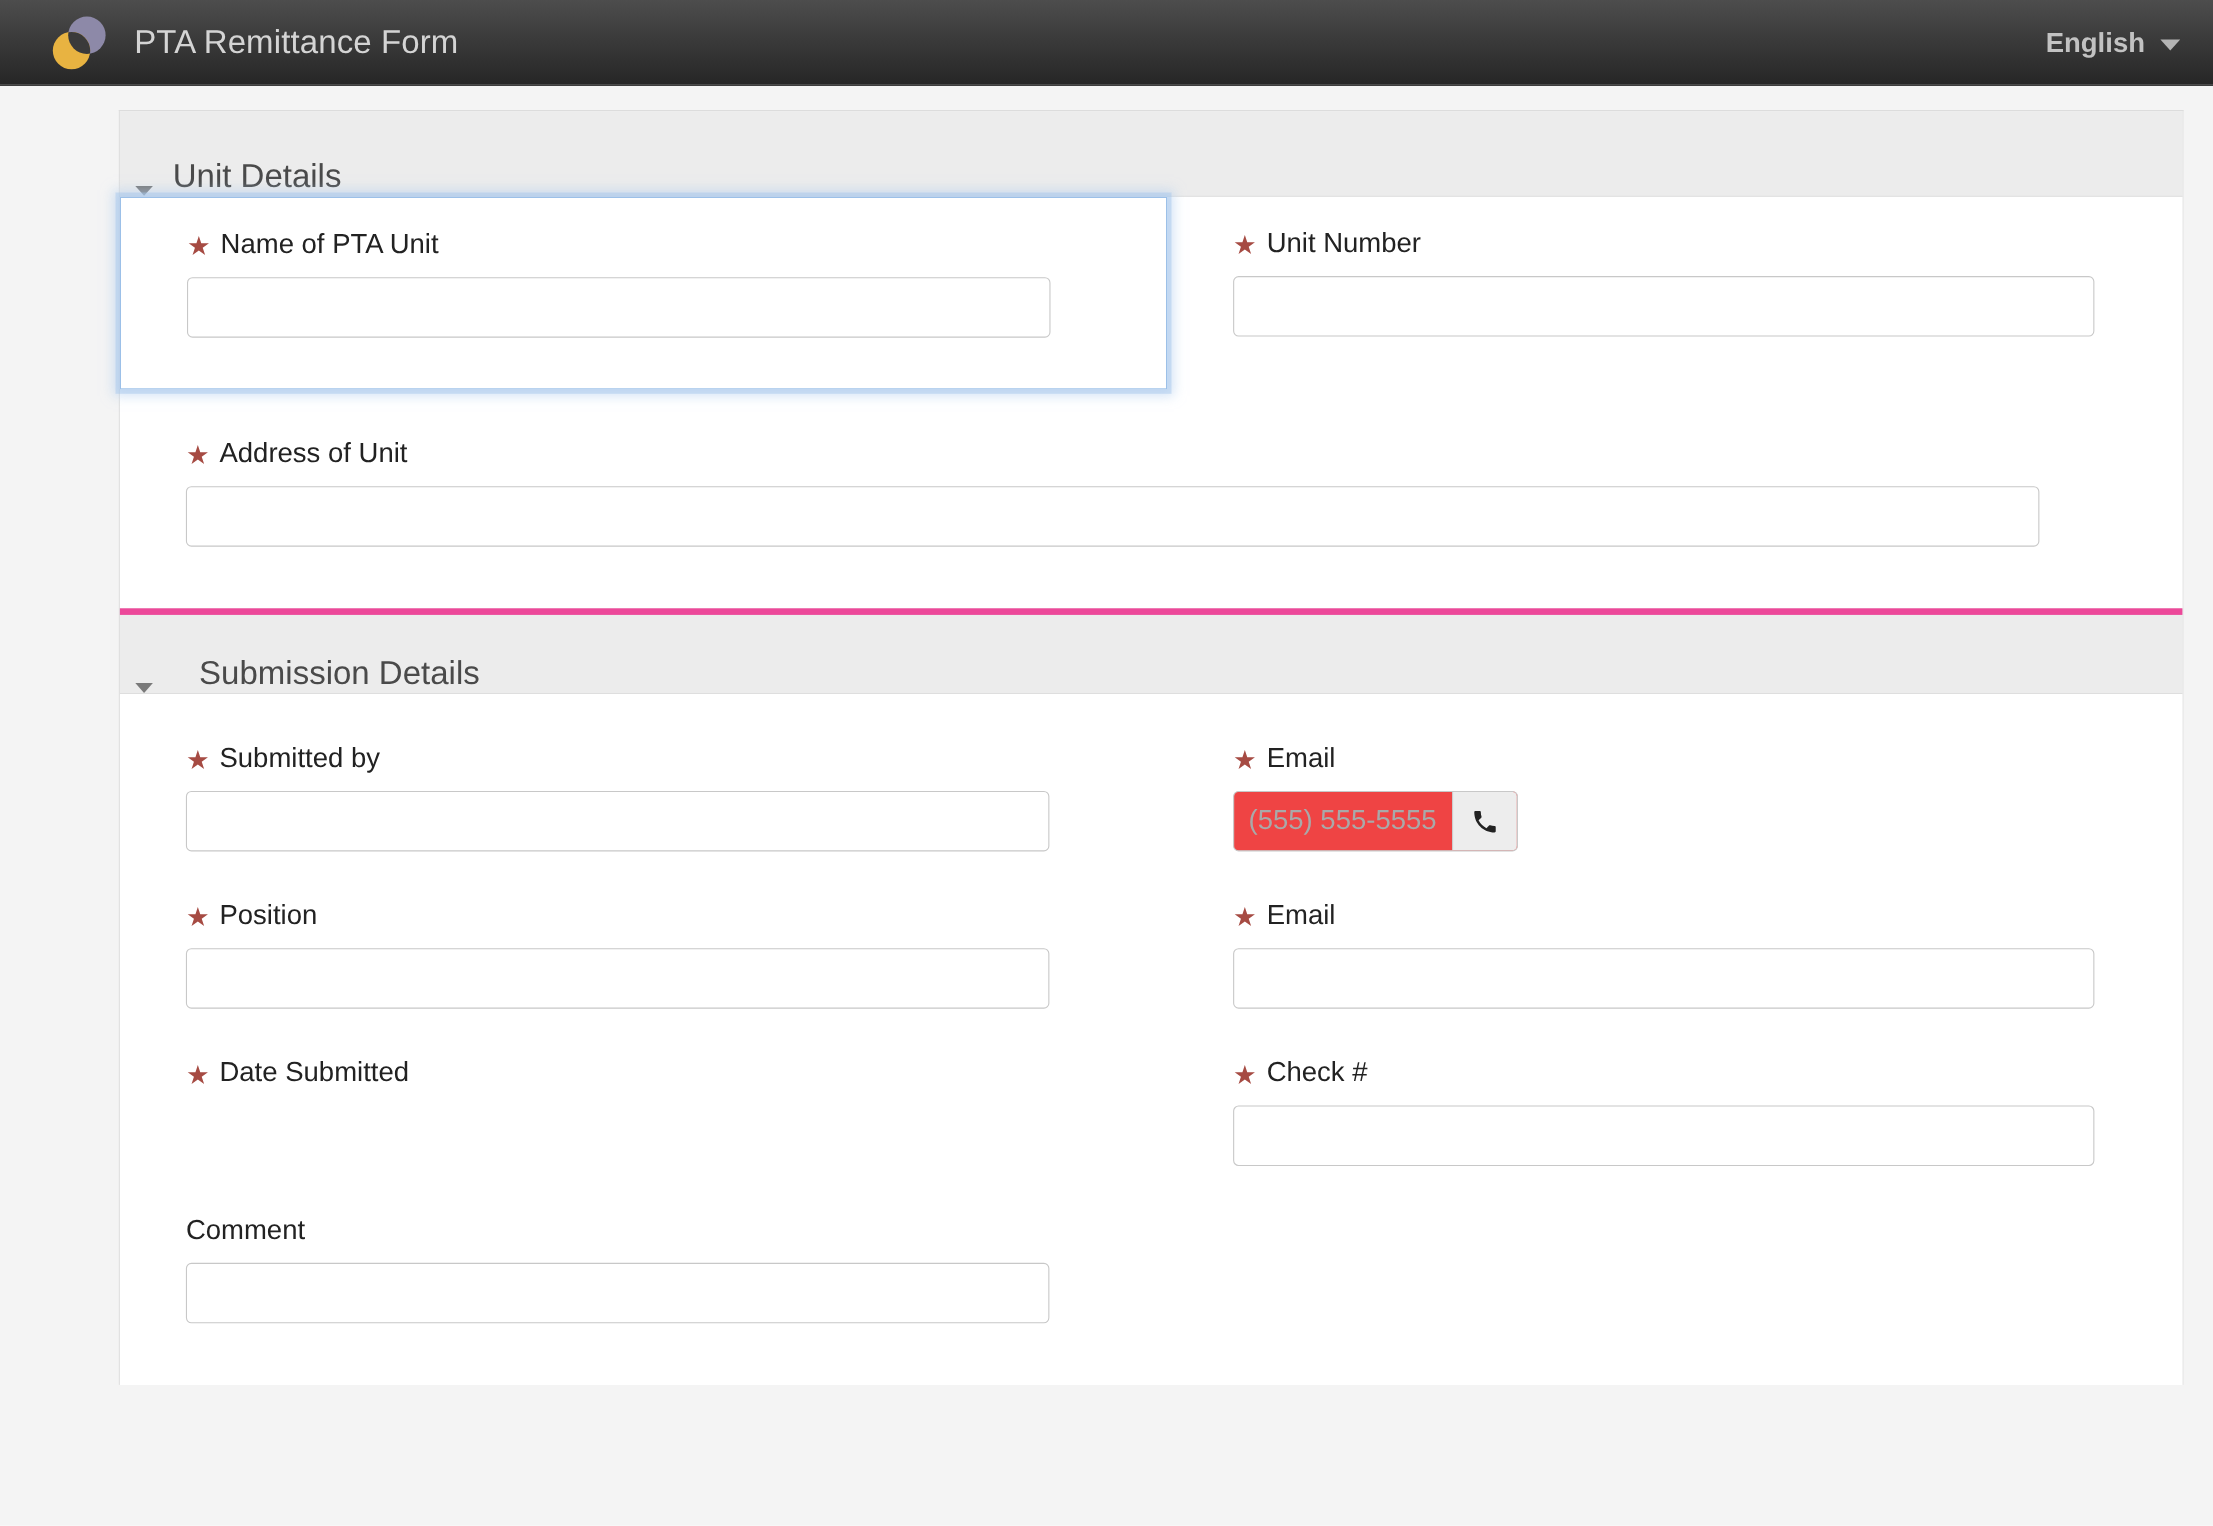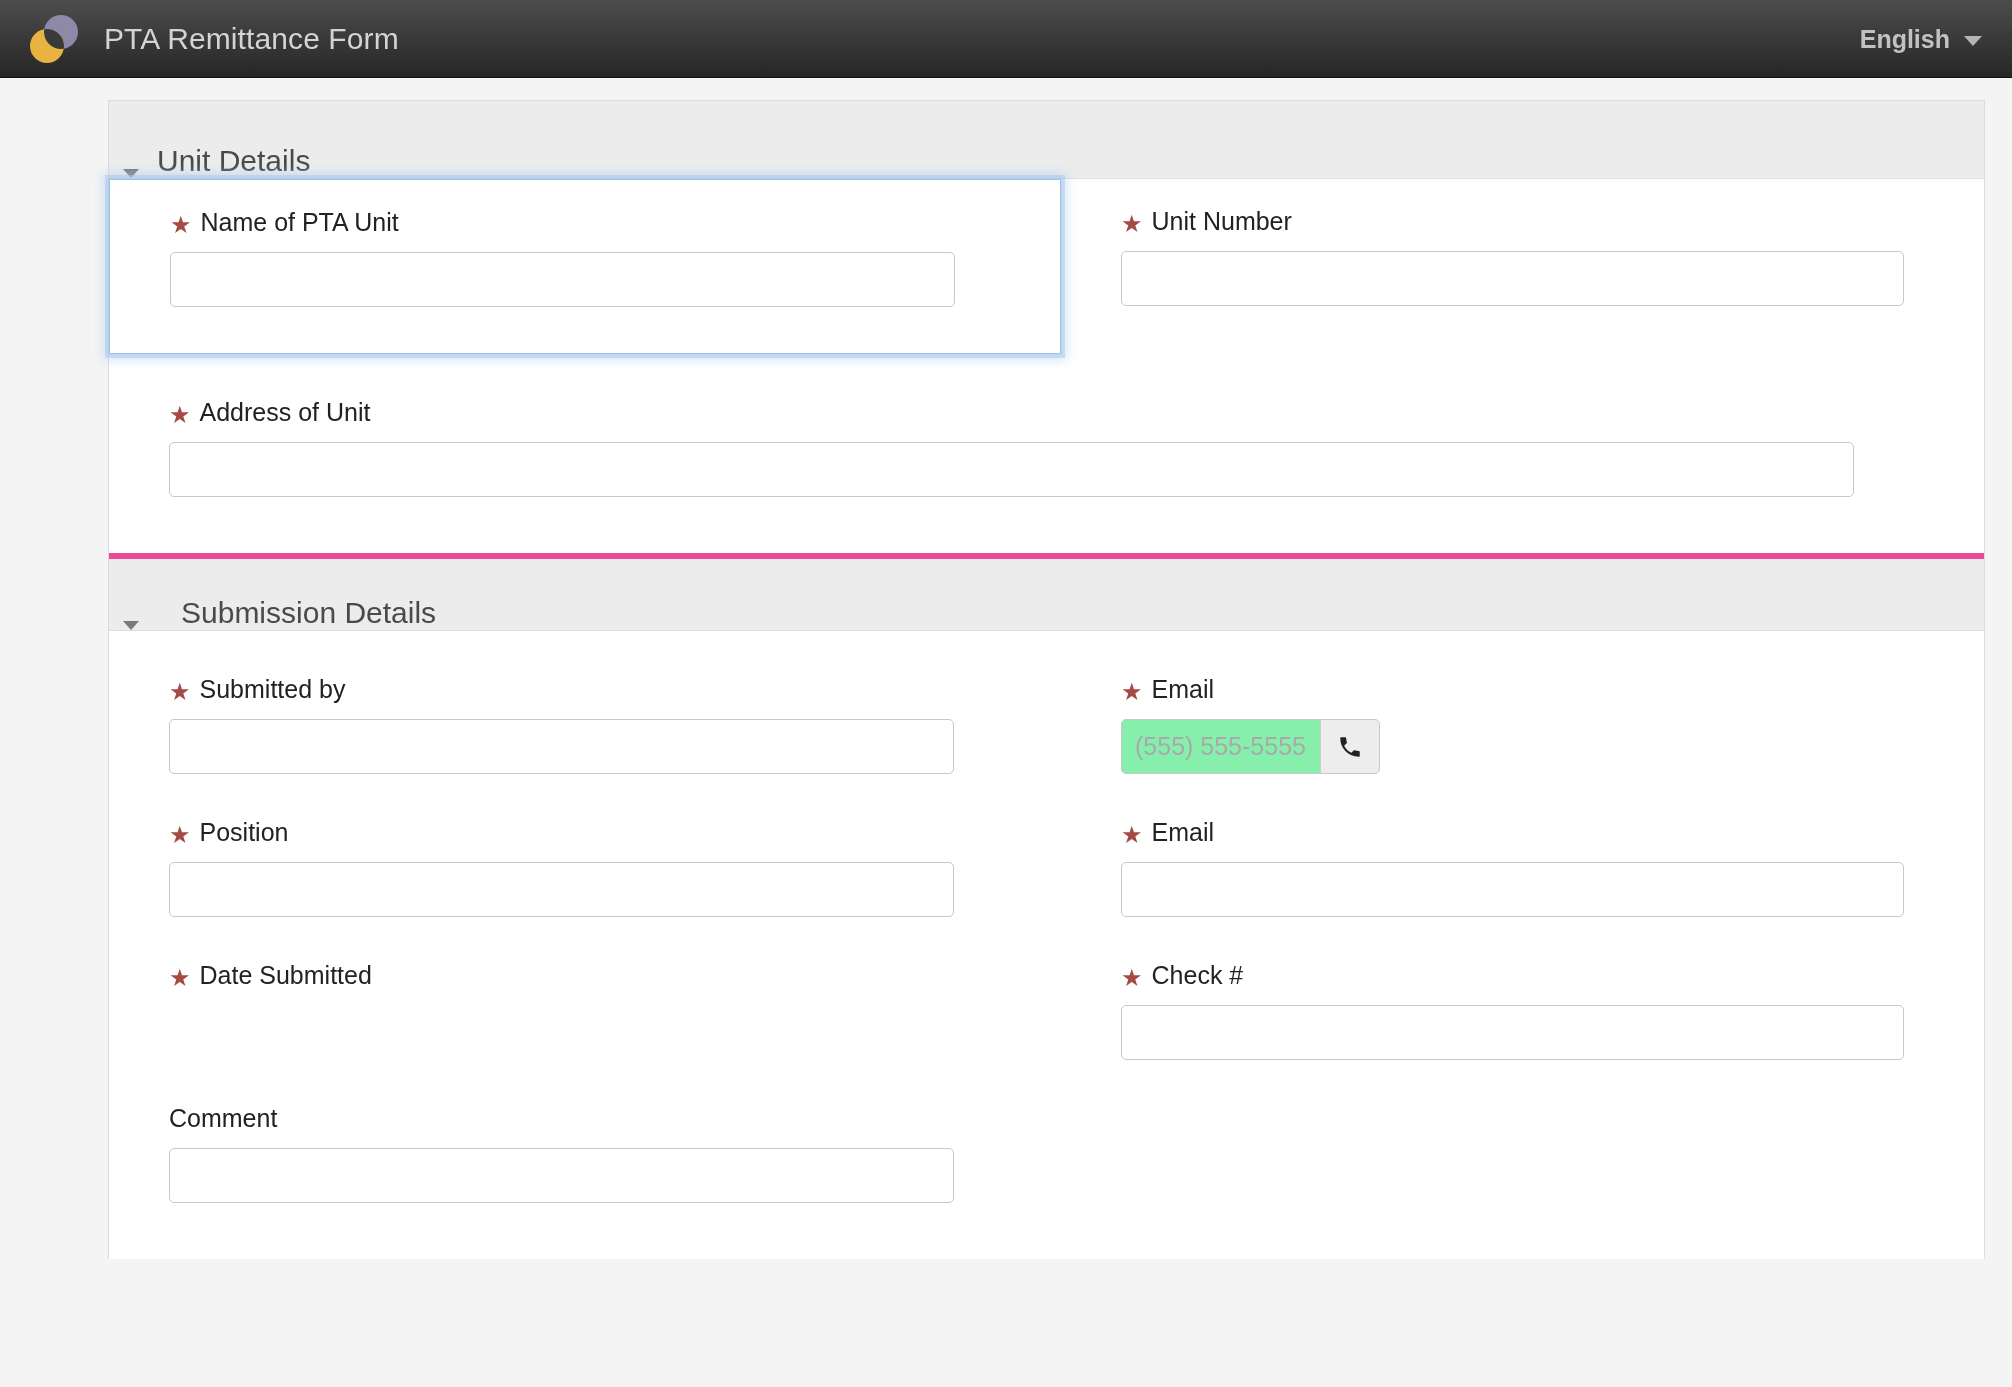--- a/index.html
+++ b/index.html
@@ -21,21 +21,21 @@
     height: 78px;
     background: linear-gradient(to bottom, #4d4d4d 0%, #3b3b3b 45%, #262626 100%);
     border-bottom: 1px solid #111;
     display: flex;
     align-items: center;
     box-sizing: border-box;
   }
   .brand {
     display: flex;
     align-items: center;
-    padding-left: 26px;
+    padding-left: 44px;
   }
   .logo {
     position: relative;
     width: 56px;
     height: 56px;
     flex: 0 0 56px;
   }
   .app-title {
     margin-left: 22px;
     color: #d4d4d4;
@@ -164,21 +164,21 @@
   .input-w-right { width: 783px; }
 
   
   .input-group {
     display: flex;
     align-items: stretch;
     width: 259px;
     border: 1px solid #c8c8c8;
     border-radius: 5px;
     overflow: hidden;
-    background: #86efac;
+    background: #ef4444;
     height: 55px;
     box-sizing: border-box;
   }
   .input-group .ig-input {
     flex: 1 1 auto;
     border: none;
     height: 100%;
     font-size: 25px;
     padding: 0 13px;
     outline: none;

